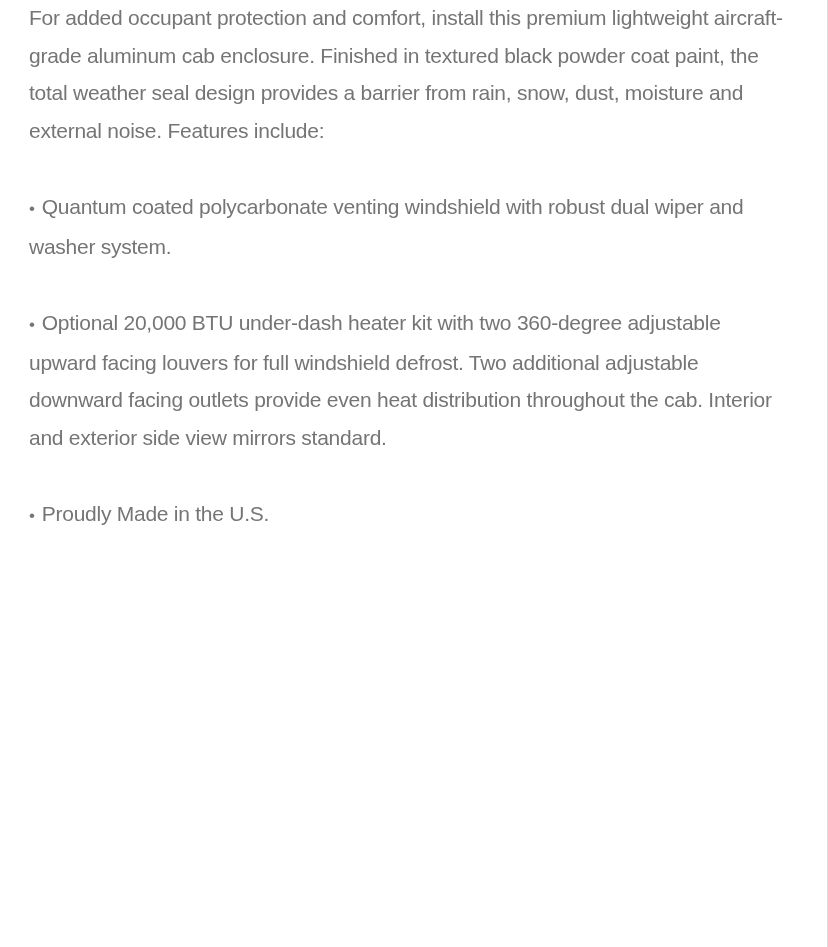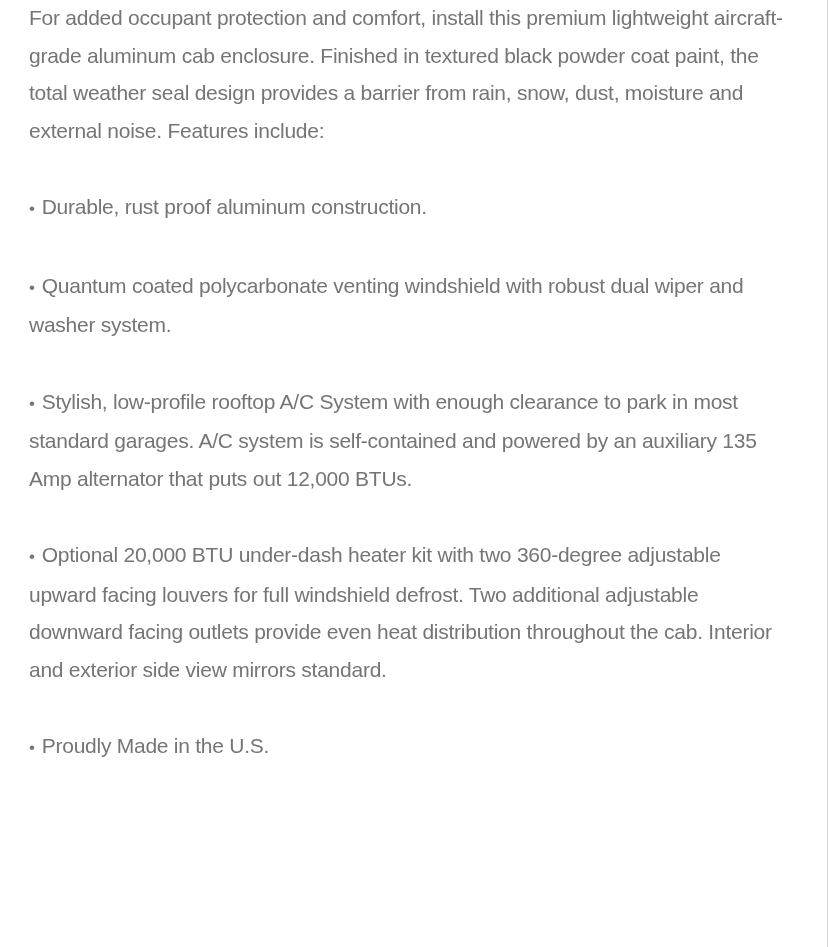--- a/index.html
+++ b/index.html
@@ -45,33 +45,27 @@
 </style>
 </head>
 <body>
 
 <div class="page-edge"></div>
 
 <div class="description">
 
   <p>For added occupant protection and comfort, install this premium lightweight aircraft-grade aluminum cab enclosure. Finished in textured black powder coat paint, the total weather seal design provides a barrier from rain, snow, dust, moisture and external noise. Features include:</p>
 
-  <p>
-    <span class="bullet-glyph">•</span><span>Durable, rust proof aluminum construction.</span>
-  </p>
 
   <p>
     <span class="bullet-glyph">•</span><span>Quantum coated polycarbonate venting windshield with robust dual wiper and washer system.</span>
   </p>
 
 
 
-  <p>
-    <span class="bullet-glyph">•</span><span>Stylish, low-profile rooftop A/C System with enough clearance to park in most standard garages. A/C system is self-contained and powered by an auxiliary 135 Amp alternator that puts out 12,000 BTUs.</span>
-  </p>
 
   <p>
     <span class="bullet-glyph">•</span><span>Optional 20,000 BTU under-dash heater kit with two 360-degree adjustable upward facing louvers for full windshield defrost. Two additional adjustable downward facing outlets provide even heat distribution throughout the cab. Interior and exterior side view mirrors standard.</span>
   </p>
 
   <p>
     <span class="bullet-glyph">•</span><span>Proudly Made in the U.S.</span>
   </p>
 
 </div>

